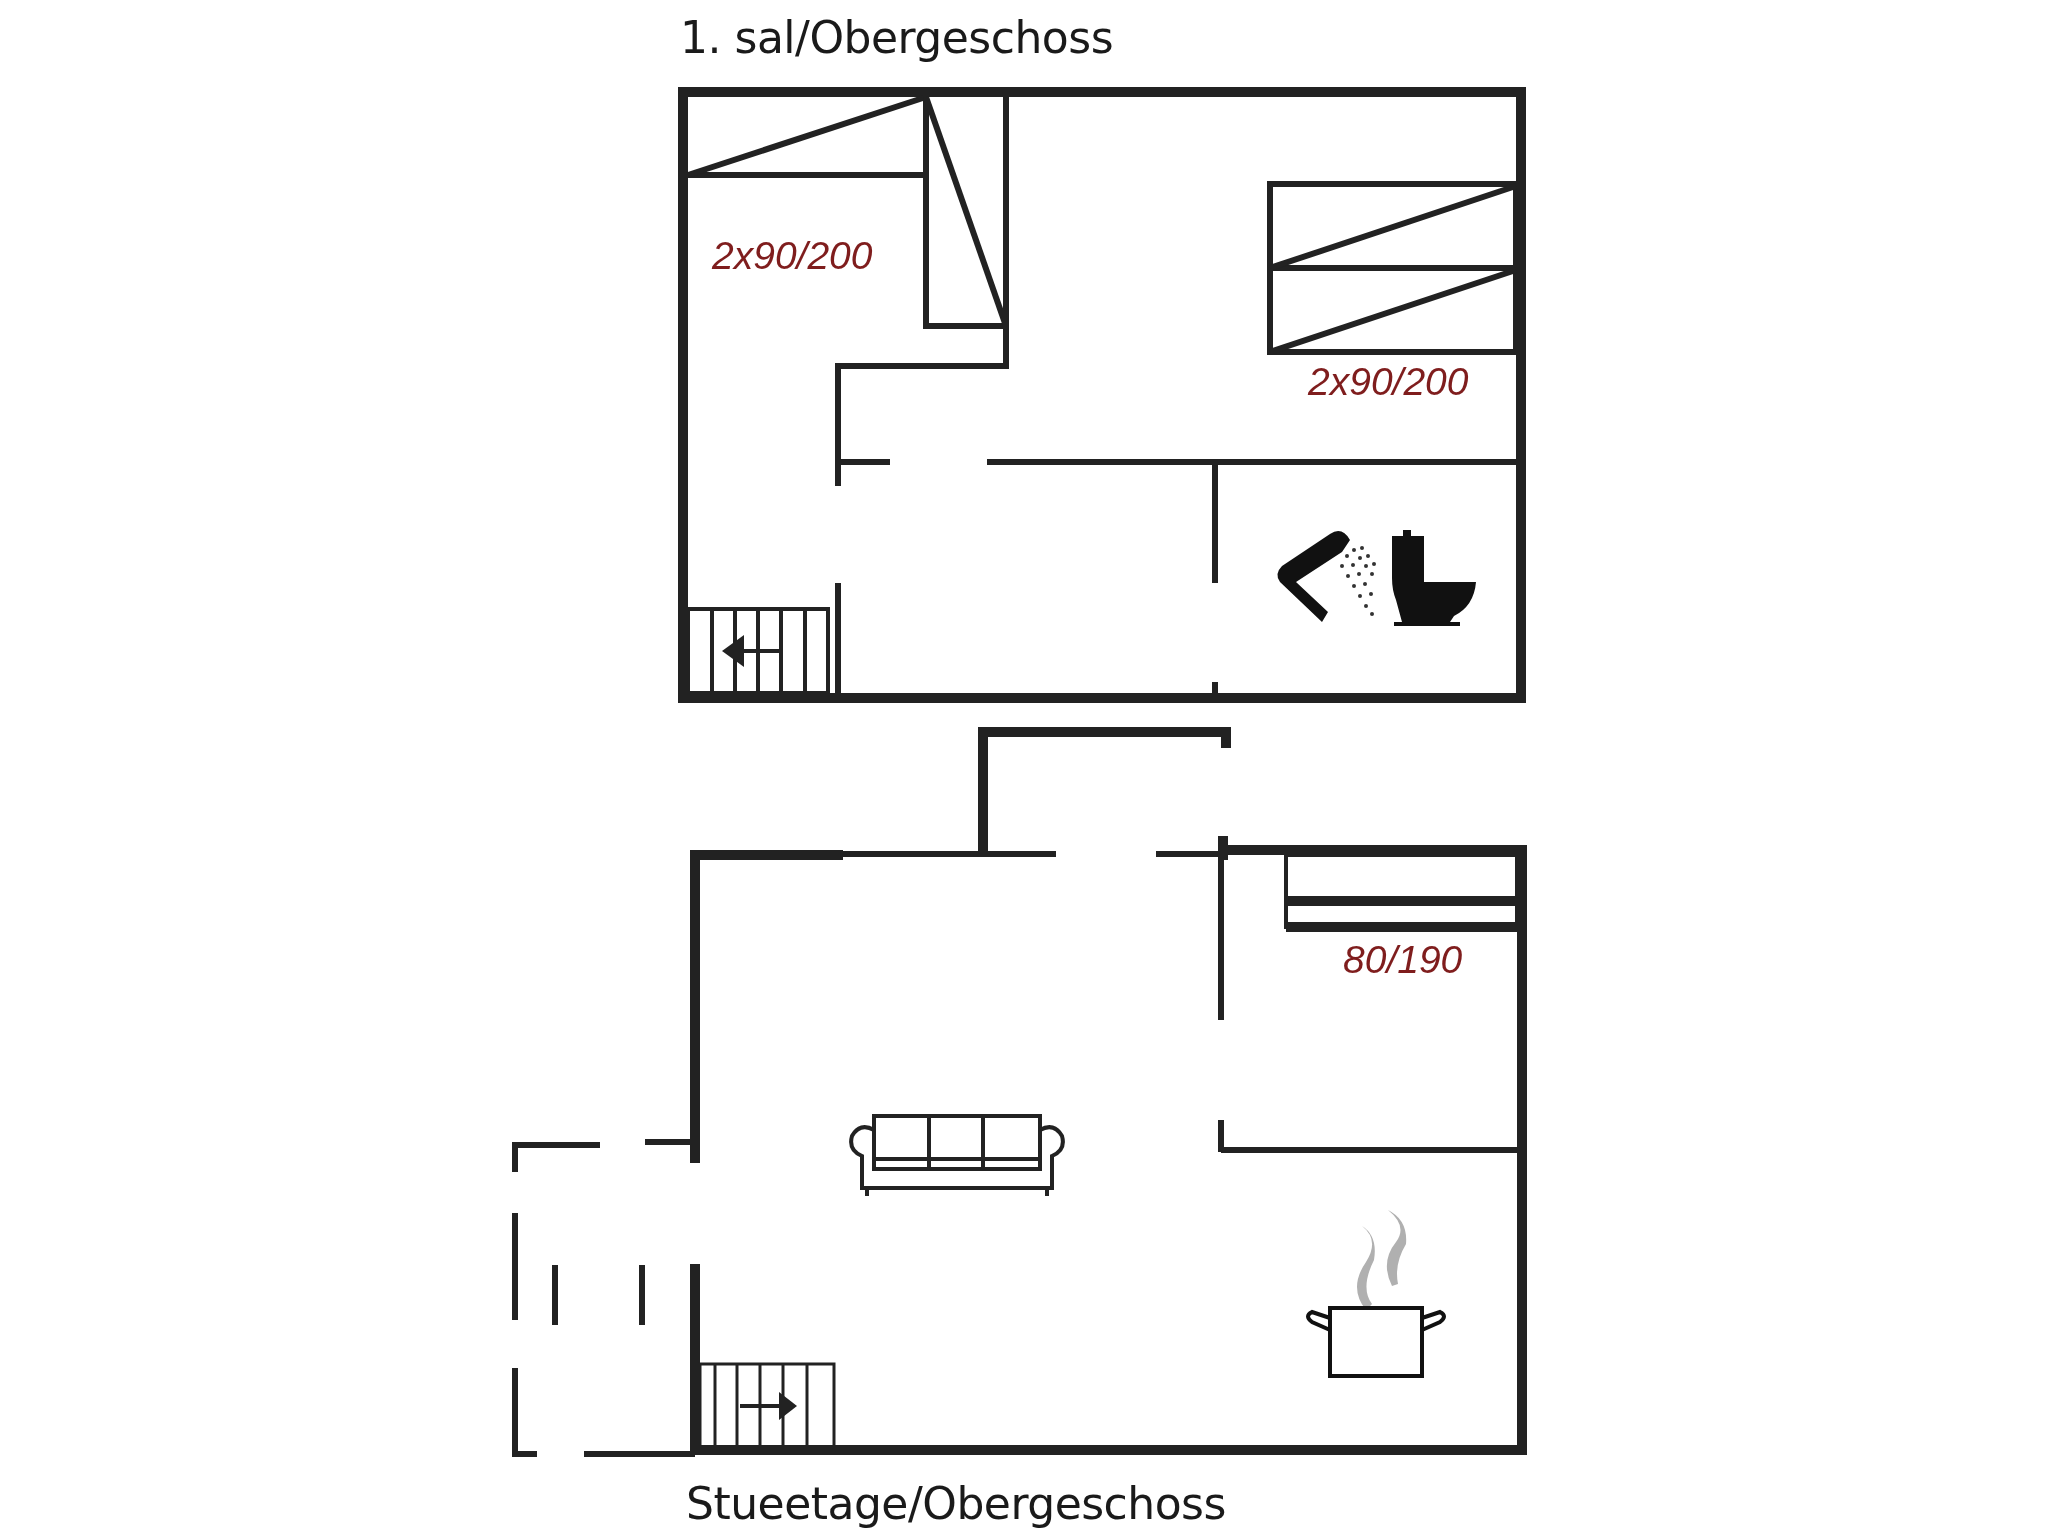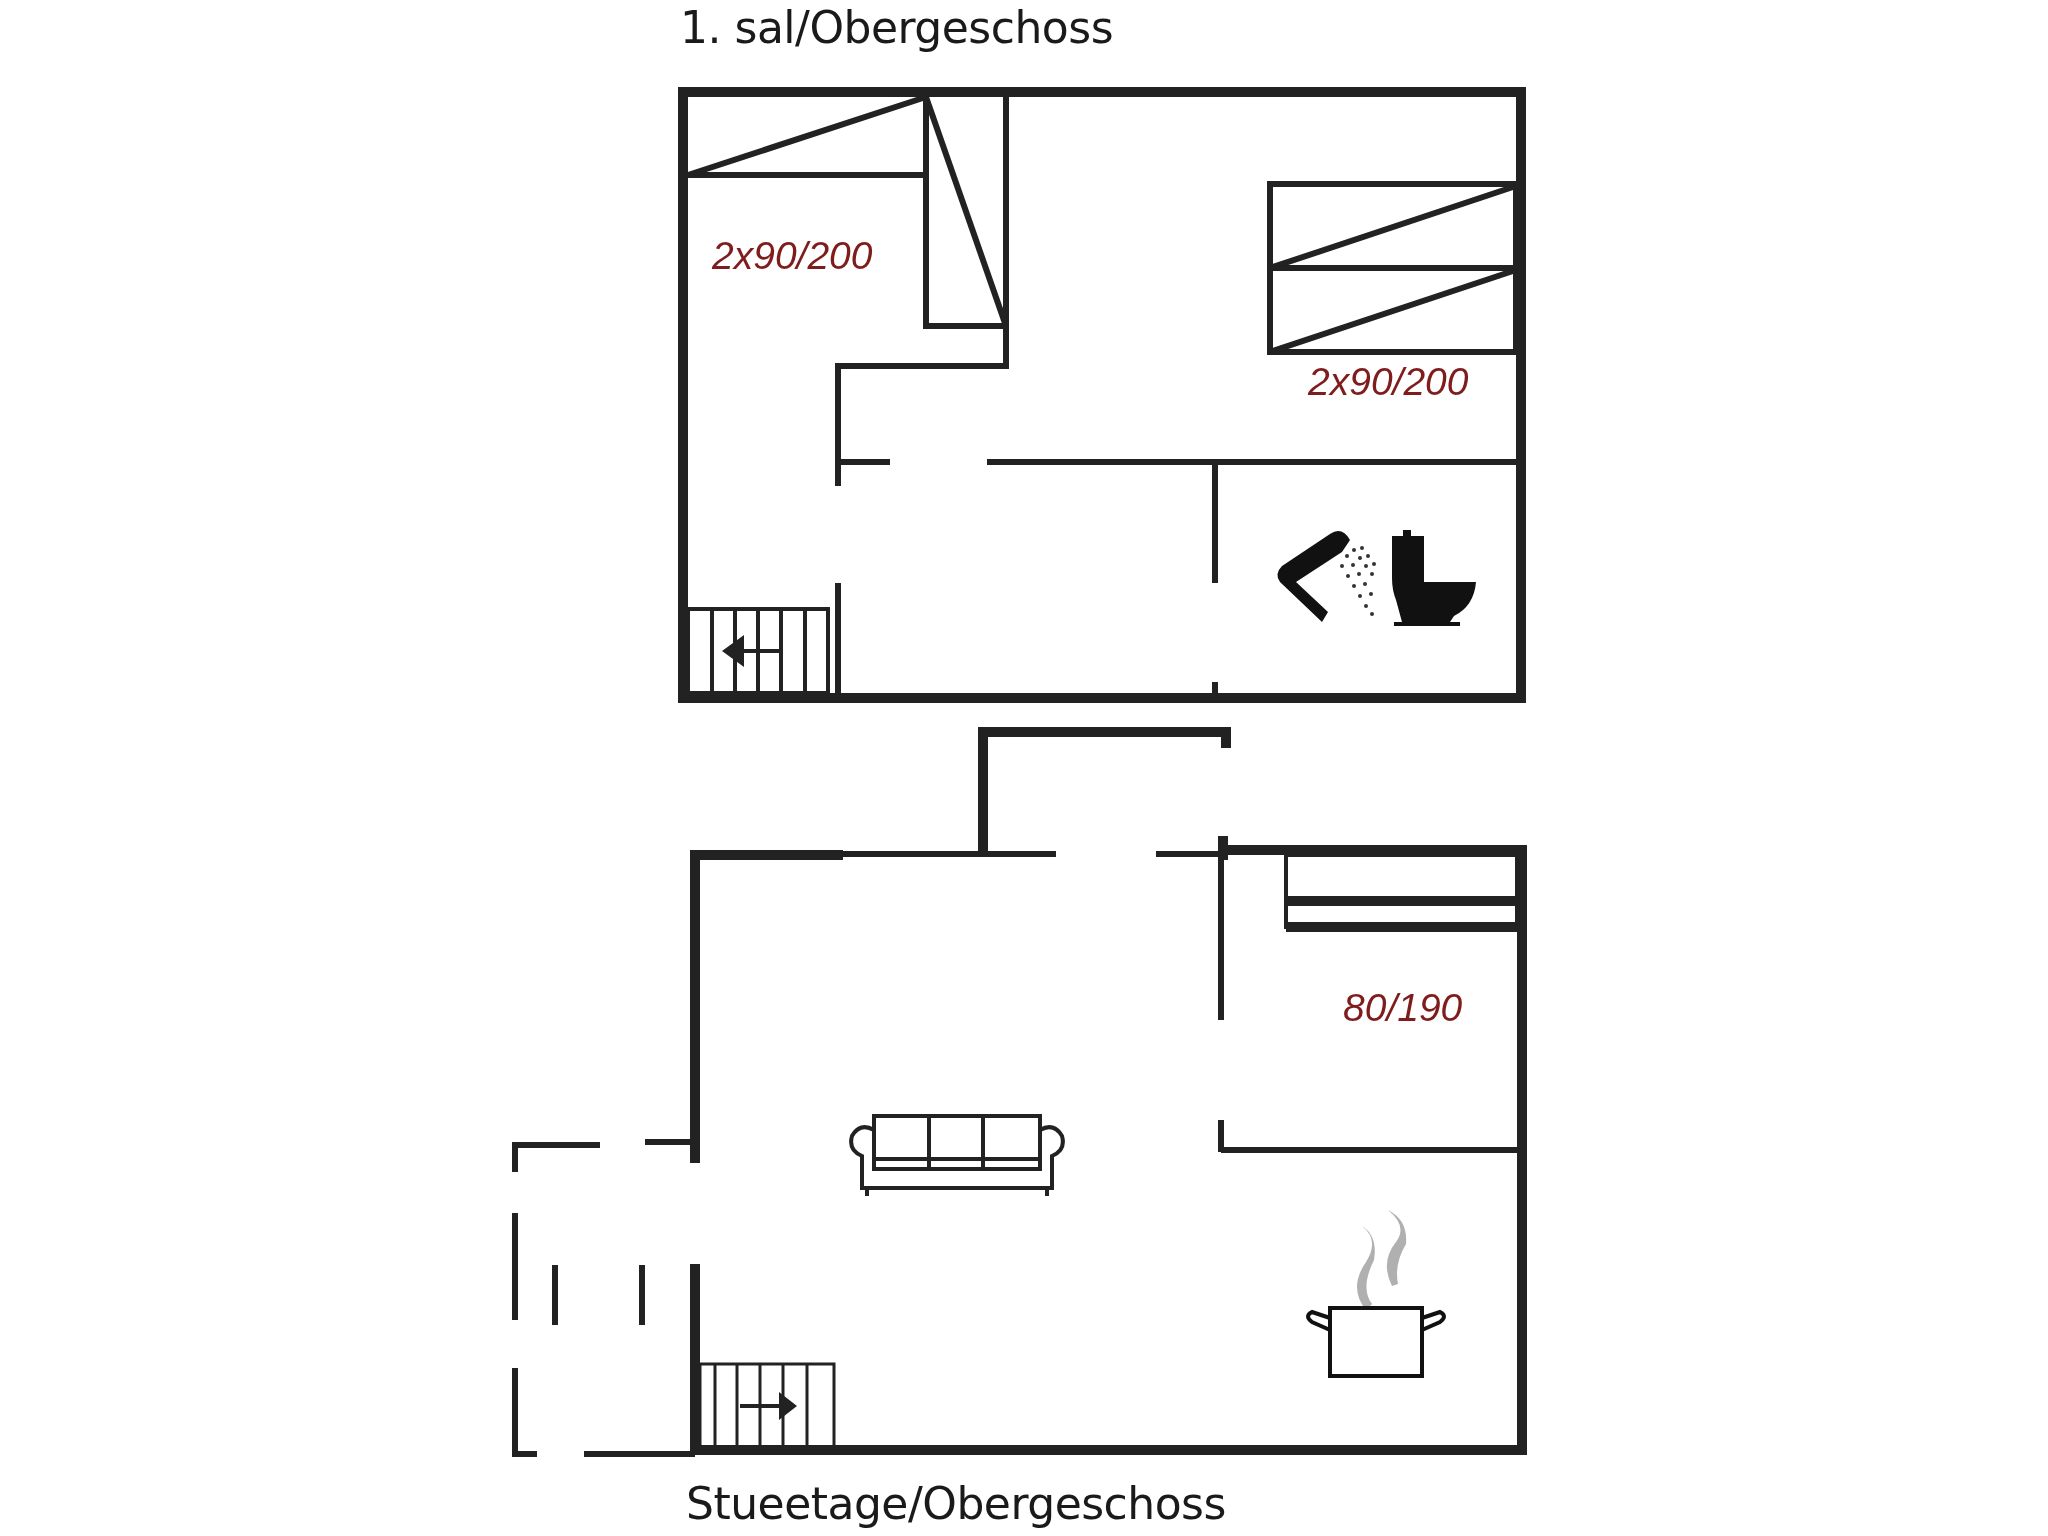--- a/index.html
+++ b/index.html
@@ -23,26 +23,26 @@
     }
     .wall { stroke: #222; fill: none; stroke-linecap: butt; }
     .thick { stroke-width: 10; }
     .med { stroke-width: 6; }
     .thin { stroke-width: 4; }
     .hair { stroke-width: 3; }
   </style>
 </head>
 <body>
 
-<div class="floor-title" style="left:680px; top:2px;">1. sal/Obergeschoss</div>
+<div class="floor-title" style="left:680px; top:12px;">1. sal/Obergeschoss</div>
 <div class="floor-title" style="left:686px; top:1478px;">Stueetage/Obergeschoss</div>
 
 <div class="dim-label" style="left:712px; top:234px;">2x90/200</div>
 <div class="dim-label" style="left:1308px; top:360px;">2x90/200</div>
-<div class="dim-label" style="left:1343px; top:938px;margin-top:48px;">80/190</div>
+<div class="dim-label" style="left:1343px; top:938px;">80/190</div>
 
 <svg class="plan-svg" viewBox="0 0 2048 1536" xmlns="http://www.w3.org/2000/svg">
 
   <g>
 
     <rect class="wall thick" x="683" y="92" width="838" height="606"></rect>
 
     <g>
       <line class="wall med" x1="688" y1="175" x2="926" y2="175"></line>
       <line class="wall med" x1="688" y1="175" x2="926" y2="97"></line>

